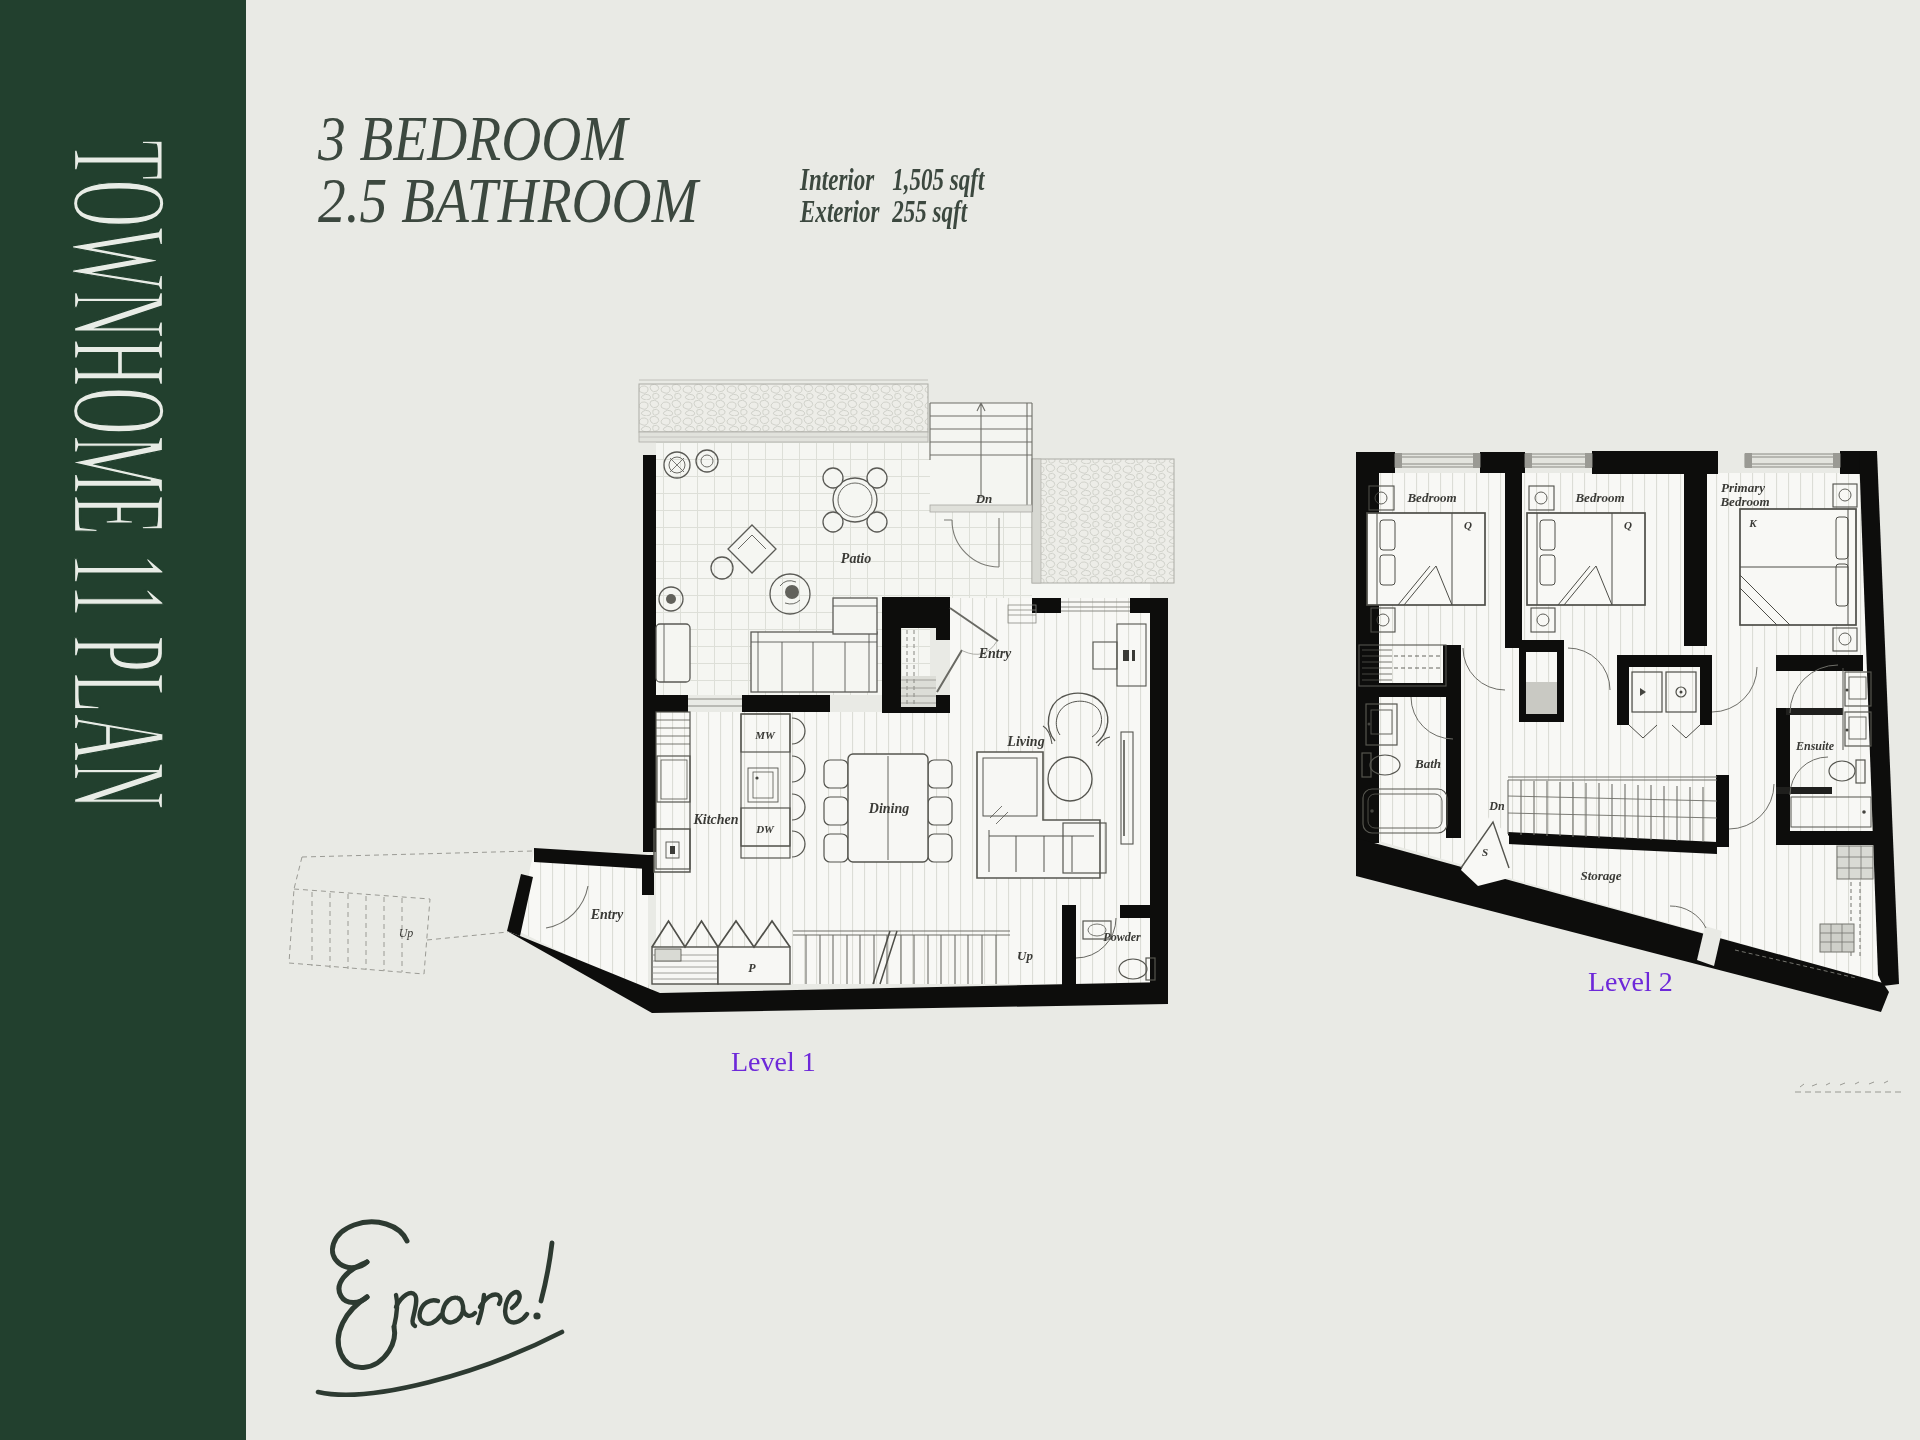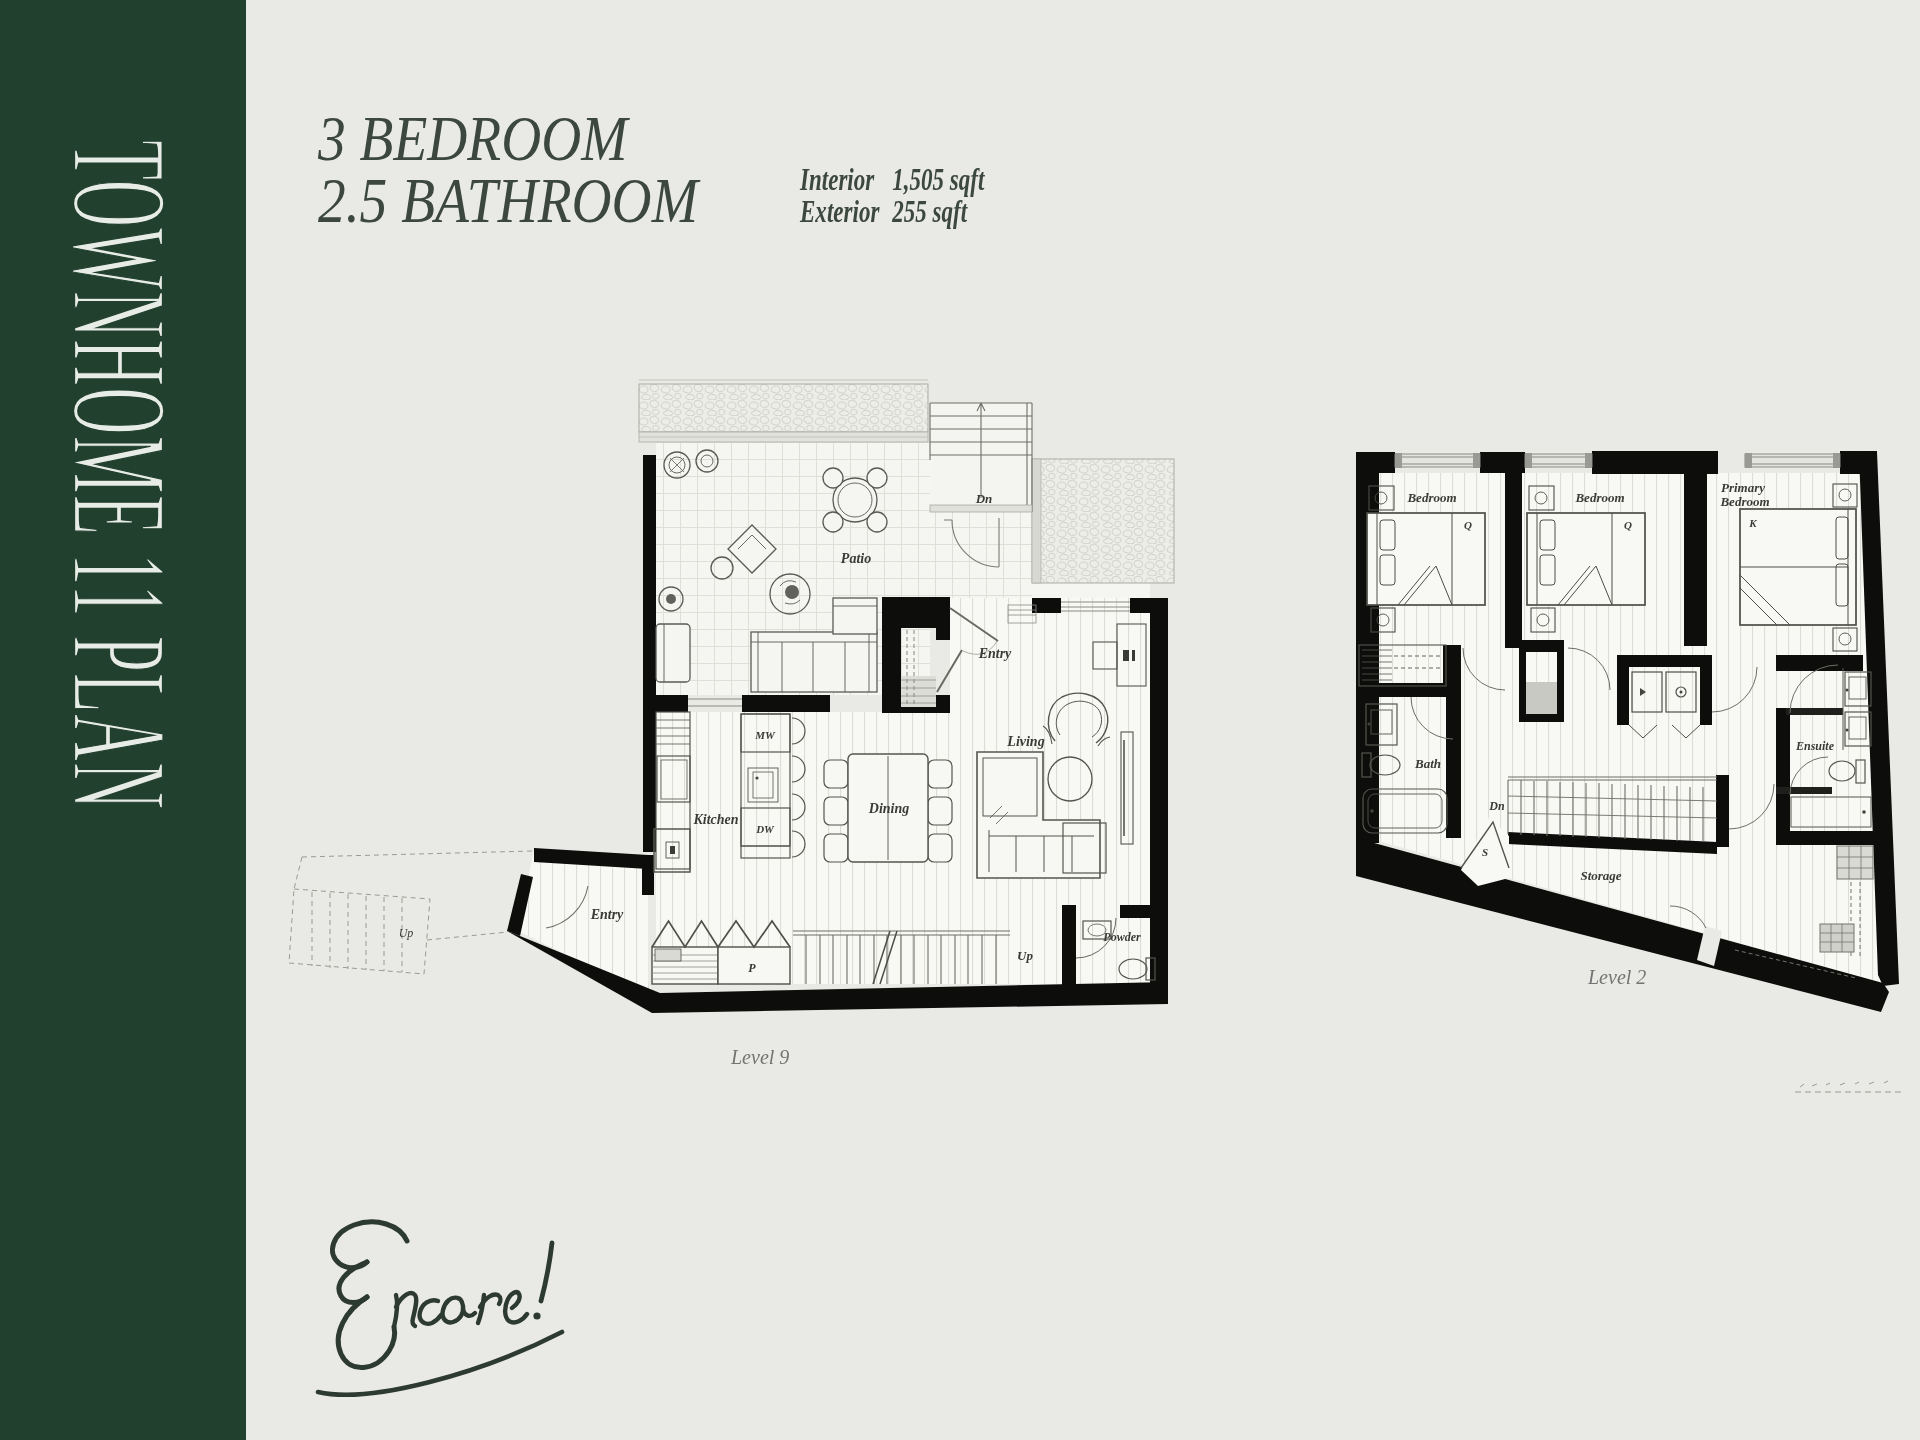--- a/index.html
+++ b/index.html
@@ -2,31 +2,31 @@
 <html><head>
 <meta charset="utf-8">
 <style>
 html,body{margin:0;padding:0;width:1920px;height:1440px;background:#e9eae5;overflow:hidden}
 body{font-family:"Liberation Serif",serif;position:relative}
 #band{position:absolute;left:0;top:0;width:246px;height:1440px;background:#22402e}
 #vtext{position:absolute;left:0;top:0;white-space:nowrap;color:#e8ece6;font-size:135px;font-weight:400;letter-spacing:2px;-webkit-text-stroke:2.3px #22402e;transform-origin:0 0;transform:translate(197px,140px) rotate(90deg) scaleX(0.485)}
 #h1{position:absolute;left:318px;top:108px;font-style:italic;font-size:63px;line-height:62px;color:#3c483f;letter-spacing:0px;transform:scaleX(0.88);transform-origin:0 0;white-space:nowrap}
 #specs{position:absolute;left:800px;top:163px;font-style:italic;font-weight:bold;font-size:32px;line-height:32px;color:#3c483f;transform:scaleX(0.72);transform-origin:0 0;white-space:nowrap}
 #specs span{display:inline-block;width:128px}
-.lvl{position:absolute;font-style:italic;font-size:20px;color:#737373;filter:blur(0.2px)}
+.lvl{position:absolute;font-size:28px;color:#6d28d9;filter:blur(0.2px)}
 svg text{font-family:"Liberation Serif",serif}
 </style>
 </head>
 <body>
 <div id="band">
     <div id="vtext">TOWNHOME 11 PLAN</div>
   </div>
 <div id="h1">3 BEDROOM<br>2.5 BATHROOM</div>
 <div id="specs"><span>Interior</span>1,505 sqft<br><span>Exterior</span>255 sqft</div>
-<div class="lvl" style="left:731px;top:1046px">Level 9</div>
+<div class="lvl" style="left:731px;top:1046px">Level 1</div>
 <div class="lvl" style="left:1588px;top:966px">Level 2</div>
 <svg id="L1" style="position:absolute;left:280px;top:375px;filter:blur(0.3px)" width="900" height="695" viewBox="280 375 900 695">
 <defs>
 <pattern id="wood" width="12" height="60" patternUnits="userSpaceOnUse">
         <rect width="12" height="60" fill="#f8f8f5"></rect>
         <path d="M0.5,0 V60" stroke="#dcddd6" stroke-width="1.2"></path>
       </pattern>
 <pattern id="grid" width="17" height="17" patternUnits="userSpaceOnUse">
         <rect width="17" height="17" fill="#f5f6f2"></rect>
         <path d="M0,0.5 H17 M0.5,0 V17" stroke="#dddfd8" stroke-width="1"></path>

